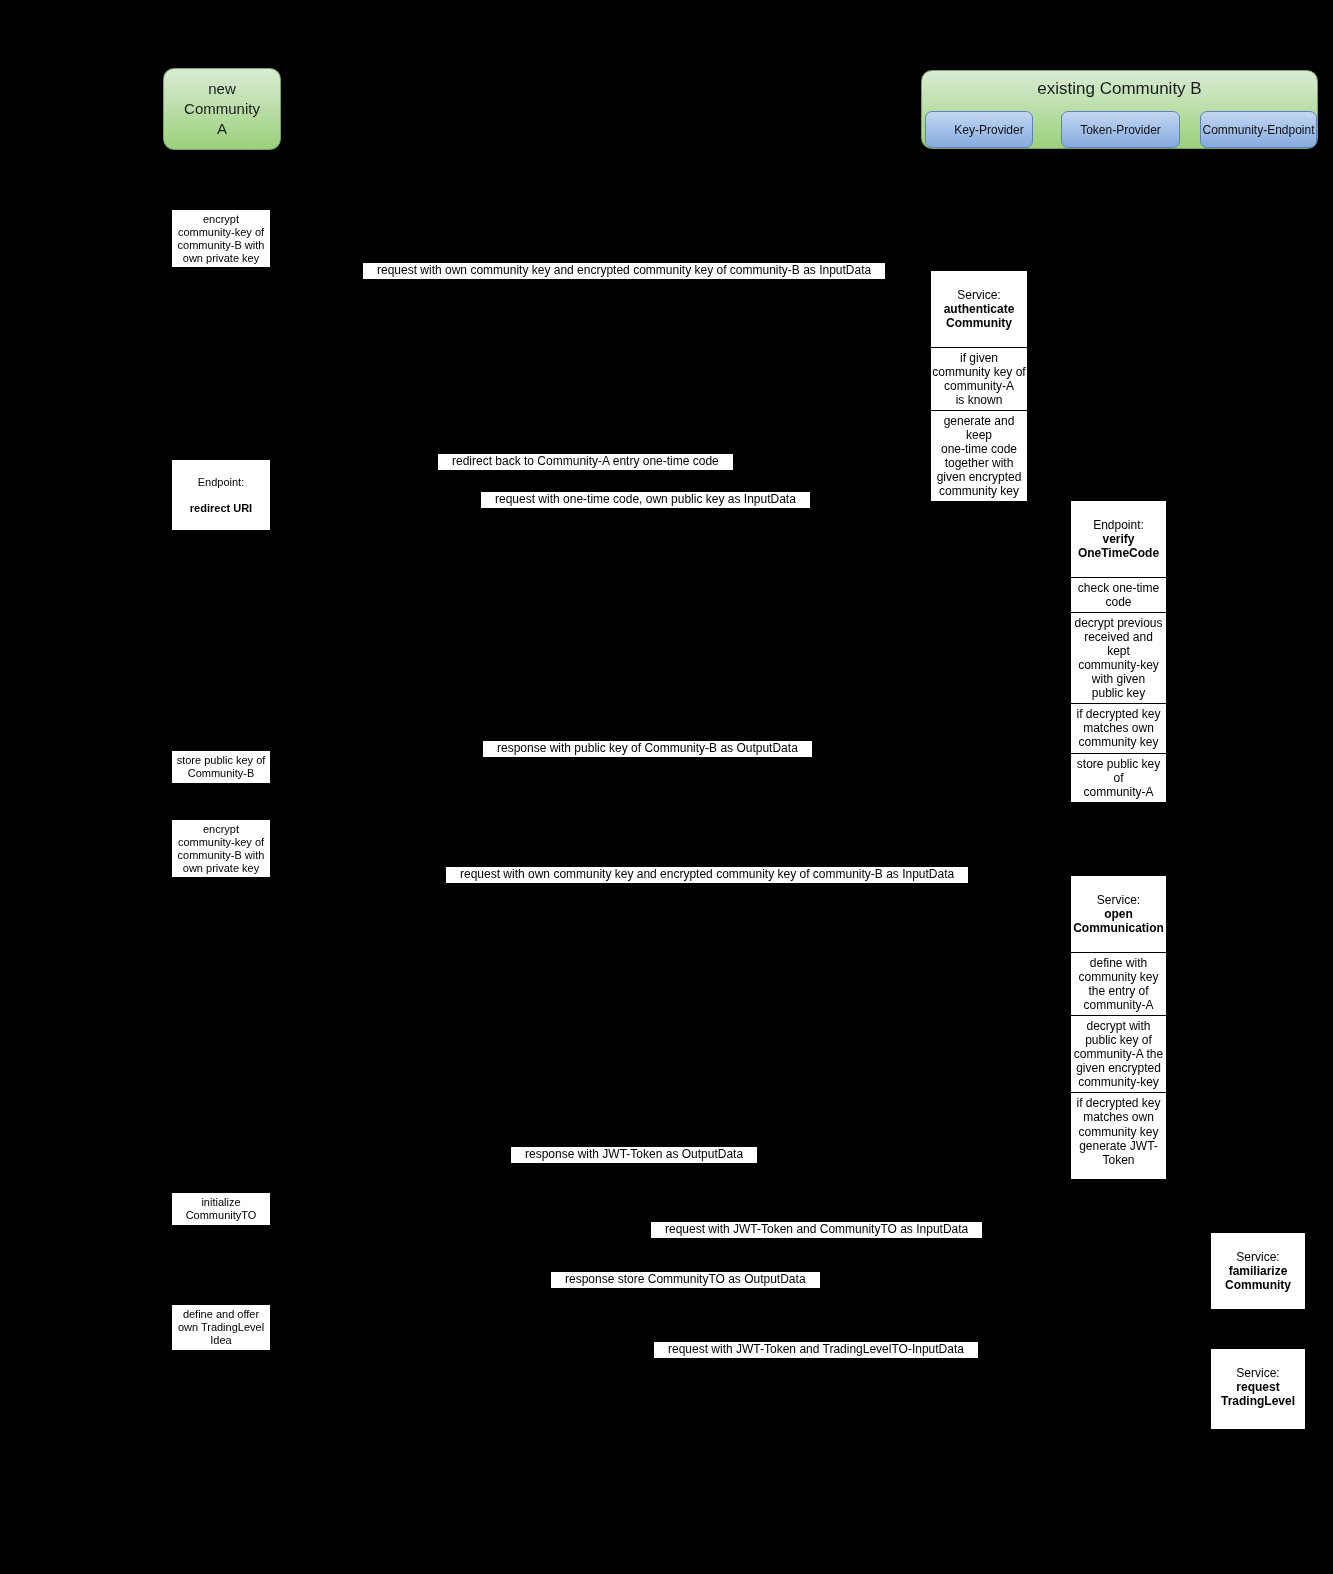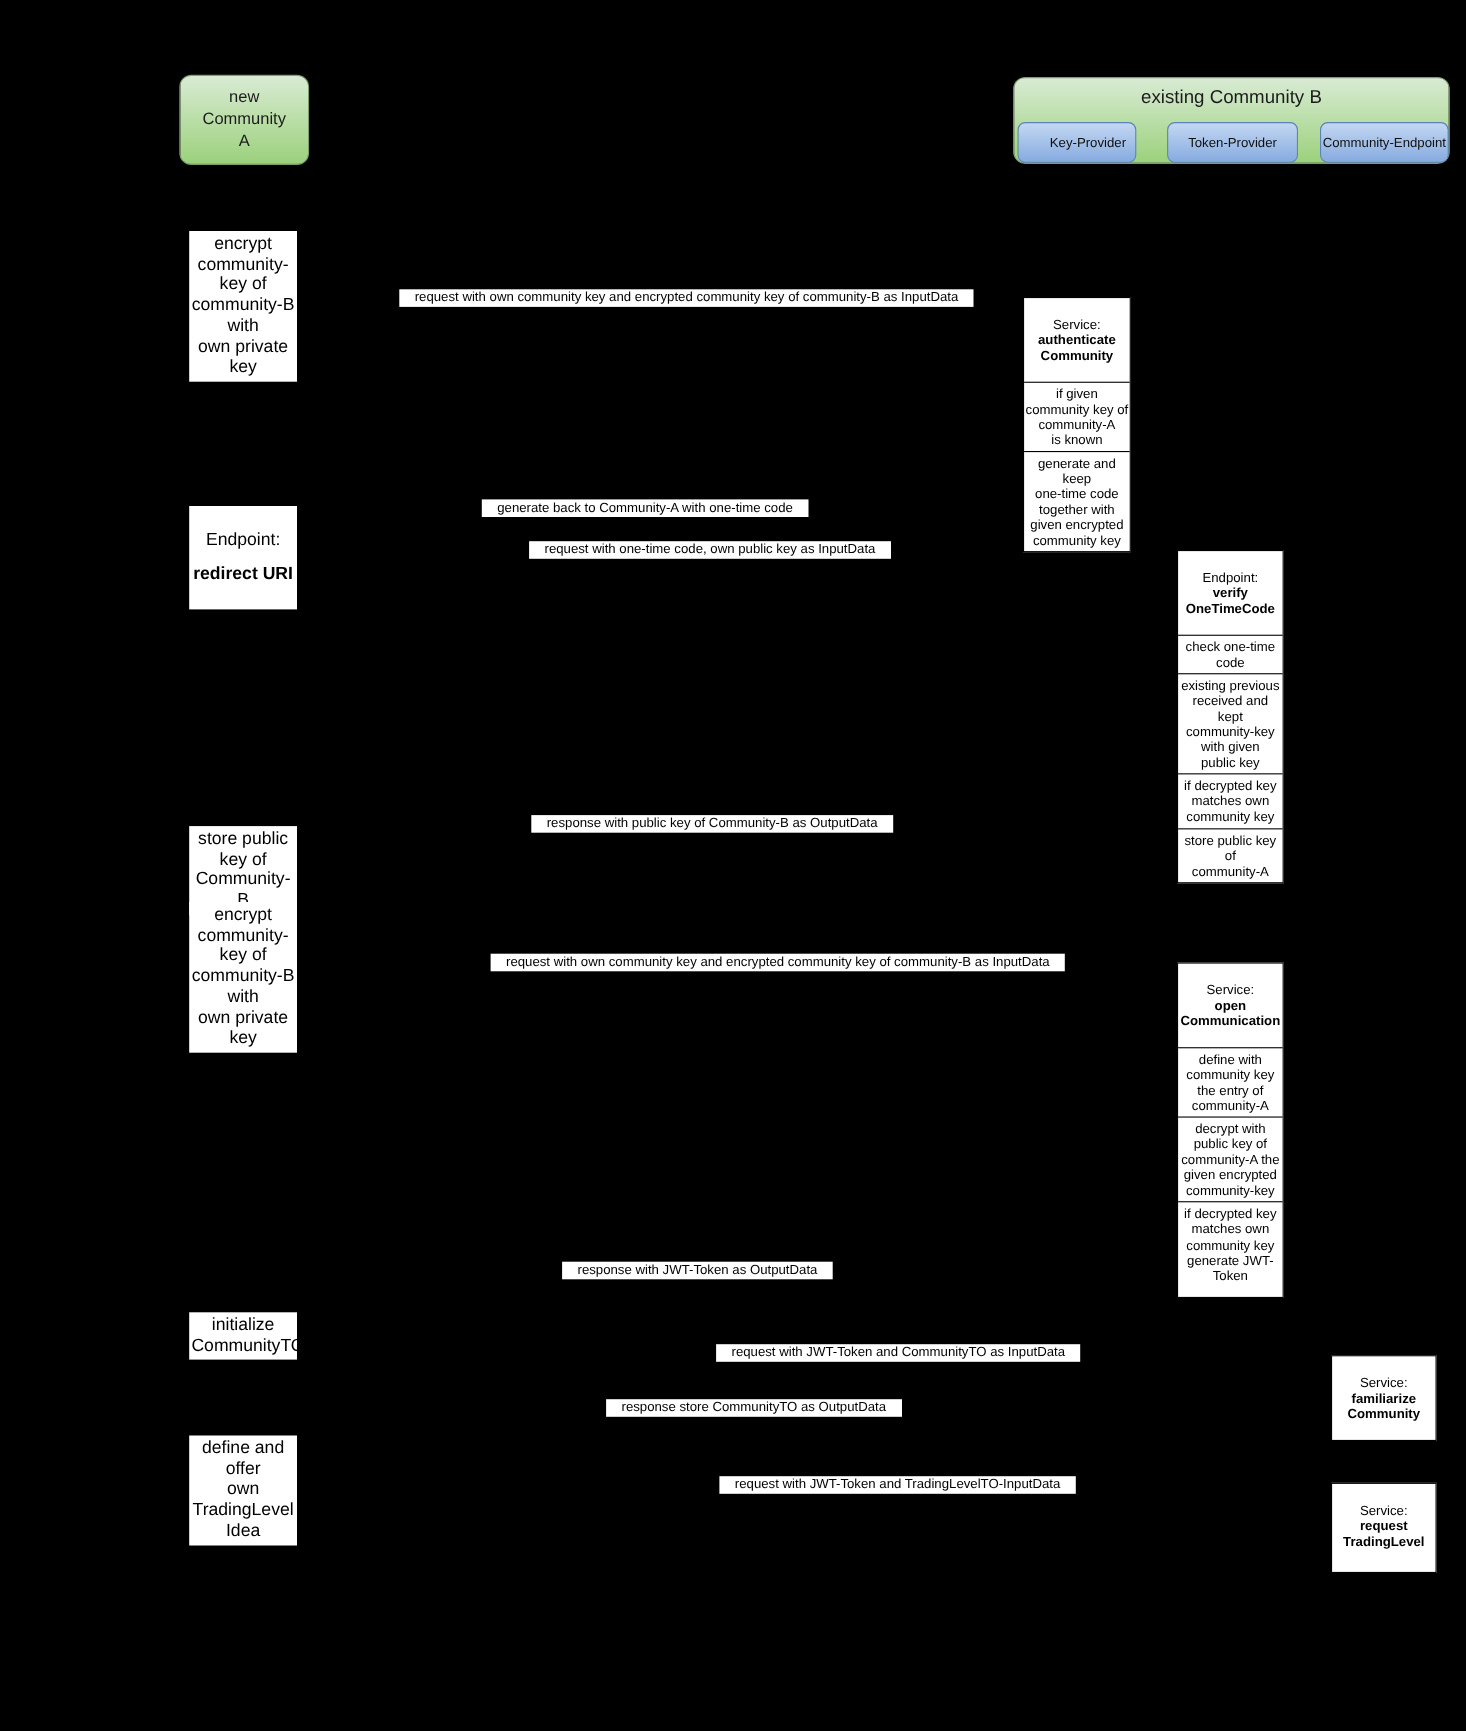--- a/index.html
+++ b/index.html
@@ -37,21 +37,21 @@
     display:flex; align-items:center; justify-content:center;
     box-sizing:border-box;
   }
   .p-key  { left:3px;   width:108px;padding-left:20px; }
   .p-token{ left:139px; width:119px; }
   .p-end  { left:278px; width:117px; }
 
   
   .note {
     background:#ffffff; color:#000;
-    font-size:16px; line-height:1.17;
+    font-size:11px; line-height:1.17;
     text-align:center; white-space:pre-line;
     padding:3px 2px;
   }
   .note .prefix { display:block; }
   .note b { display:block;margin-top:13px; }
 
   
   .stack {
     background:#ffffff; color:#000;
     font-size:12px; line-height:1.17;
@@ -128,21 +128,21 @@
 community key</div>
   </div>
 
   <div class="abs stack" style="left:1070px; top:500px; width:97px;">
     <div class="sec head">
       <span class="prefix">Endpoint:</span><b>verify
 OneTimeCode</b>
     </div>
     <div class="sec">check one-time
 code</div>
-    <div class="sec">existing  previous
+    <div class="sec">decrypt  previous
 received and kept
 community-key
 with given
 public key</div>
     <div class="sec">if decrypted key
 matches own
 community key</div>
     <div class="sec">store public key of
 community-A</div>
   </div>
@@ -177,21 +177,21 @@
 
   <div class="abs stack" style="left:1210px; top:1348px; width:96px;">
     <div class="sec head" style="padding-bottom:7px;">
       <span class="prefix">Service:</span><b>request
 TradingLevel</b>
     </div>
   </div>
 
   <div class="msg" style="left:363px; top:263px;">request with own community key and encrypted community key of community-B as InputData</div>
 
-  <div class="msg" style="left:438px; top:454px;">generate back to Community-A with one-time code</div>
+  <div class="msg" style="left:438px; top:454px;">redirect back to Community-A entry one-time code</div>
 
   <div class="msg" style="left:481px; top:492px;">request with one-time code, own public key as InputData</div>
 
   <div class="msg" style="left:483px; top:741px;">response with public key of Community-B as OutputData</div>
 
   <div class="msg" style="left:446px; top:867px;">request with own community key and encrypted community key of community-B as InputData</div>
 
   <div class="msg" style="left:511px; top:1147px;">response with JWT-Token as OutputData</div>
 
   <div class="msg" style="left:651px; top:1222px;">request with JWT-Token and CommunityTO as InputData</div>

